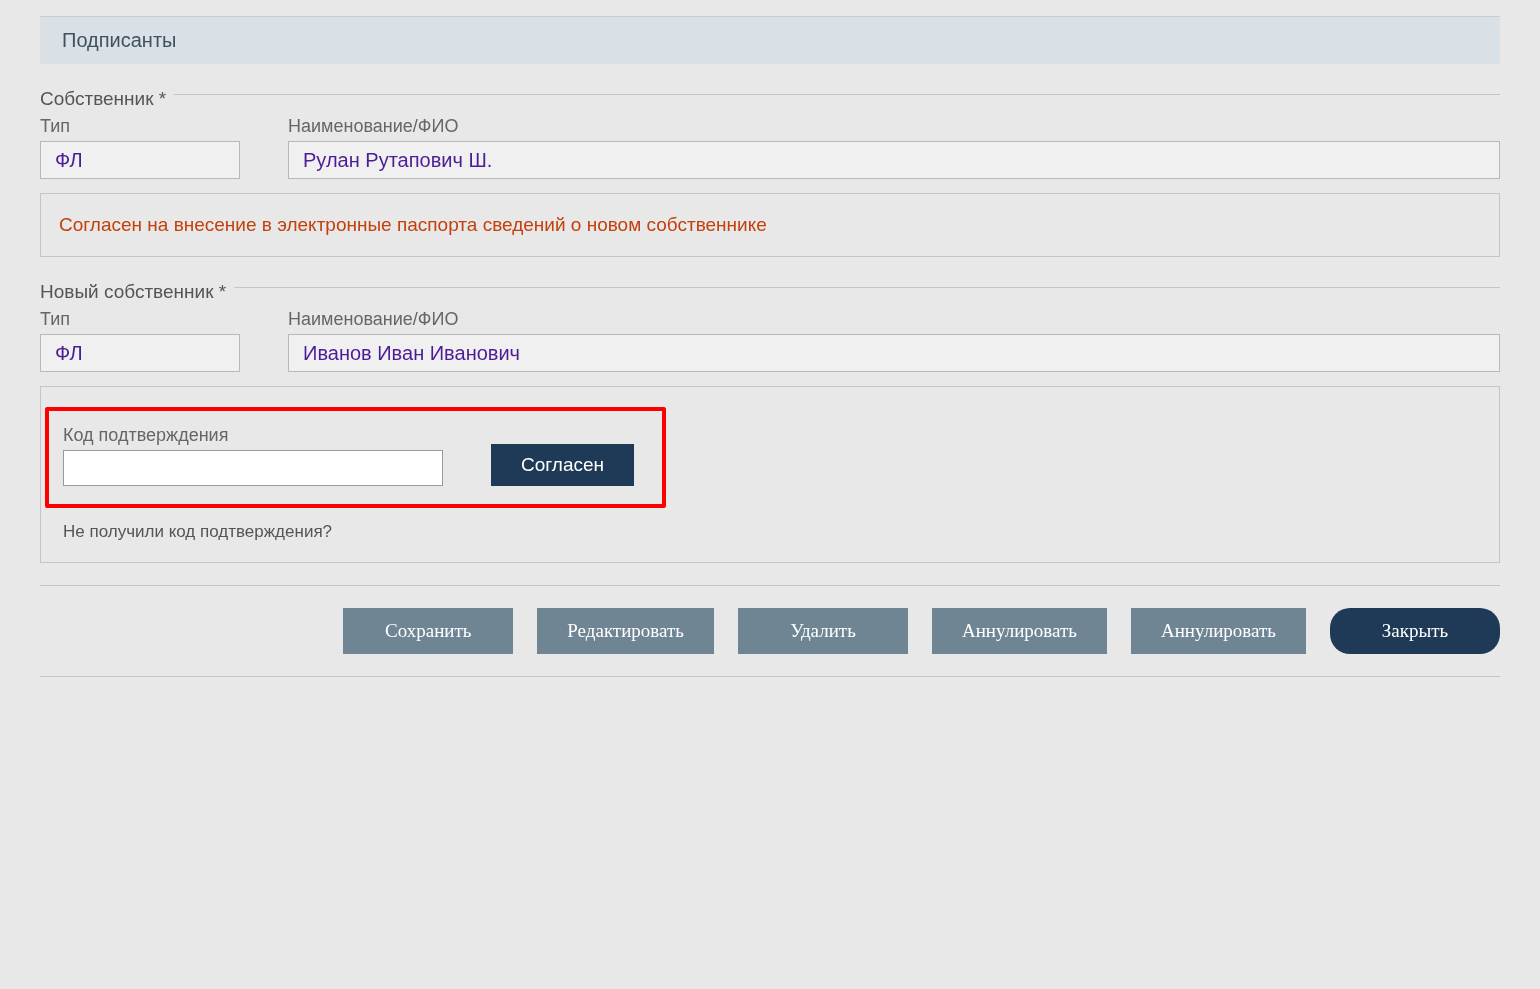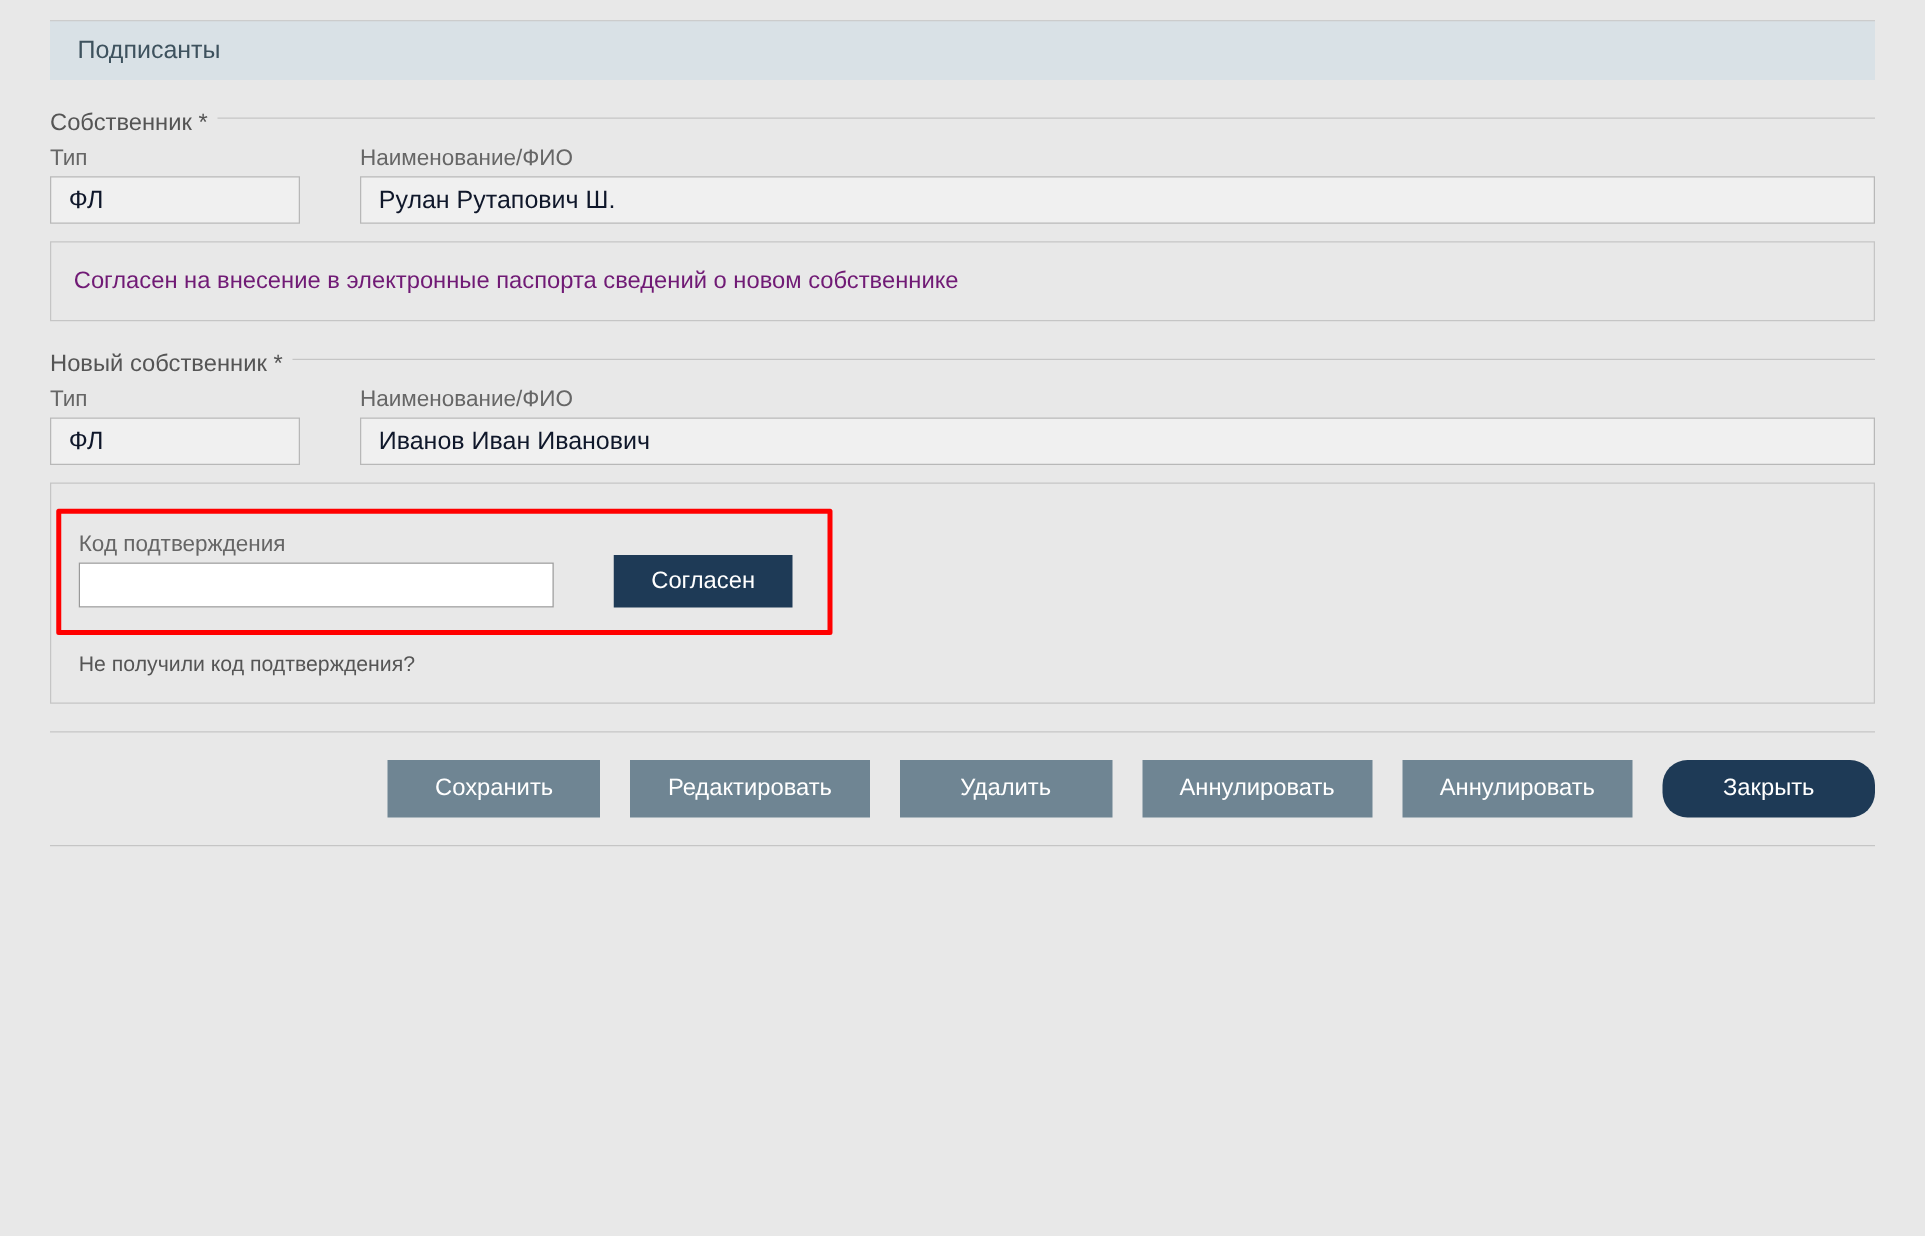--- a/index.html
+++ b/index.html
@@ -57,30 +57,30 @@
       color: #666;
       font-size: 18px;
       margin-bottom: 4px;
       display: block;
     }
     .input-box {
       border: 1px solid #b8b8b8;
       background: #f0f0f0;
       padding: 6px 14px;
       font-size: 20px;
-      color: #0f172a;
+      color: #4c1d95;
       width: 100%;
       font-family: inherit;
       height: 38px;
     }
     .consent-box {
       border: 1px solid #c5c5c5;
       padding: 20px 18px;
       font-size: 19px;
-      color: #701a75;
+      color: #c2410c;
       margin-top: 6px;
       margin-bottom: 24px;
     }
     .confirm-box {
       border: 1px solid #c5c5c5;
       padding: 20px 18px;
       margin-top: 6px;
       margin-bottom: 22px;
     }
     .confirm-instructions {
@@ -143,21 +143,21 @@
     }
     .action-btn {
       background: #6f8593;
       color: #fff;
       border: none;
       padding: 0 30px;
       height: 46px;
       font-size: 19px;
       cursor: pointer;
       min-width: 170px;
-      font-family: Liberation Sans, sans-serif;
+      font-family: Liberation Serif, serif;
     }
     .action-btn.primary {
       background: #1e3a56;
       border-radius: 20px;
     }
   </style>
 </head>
 <body>
 
 <div class="panel-header">Подписанты</div>

